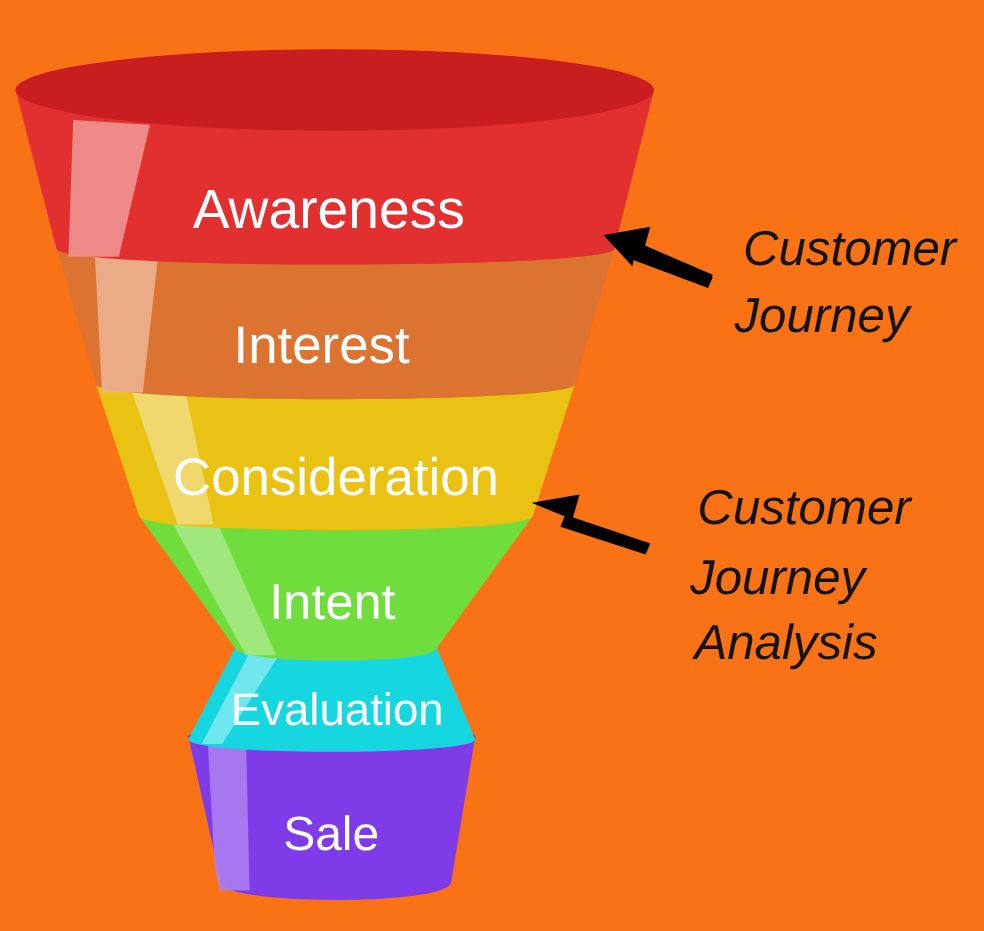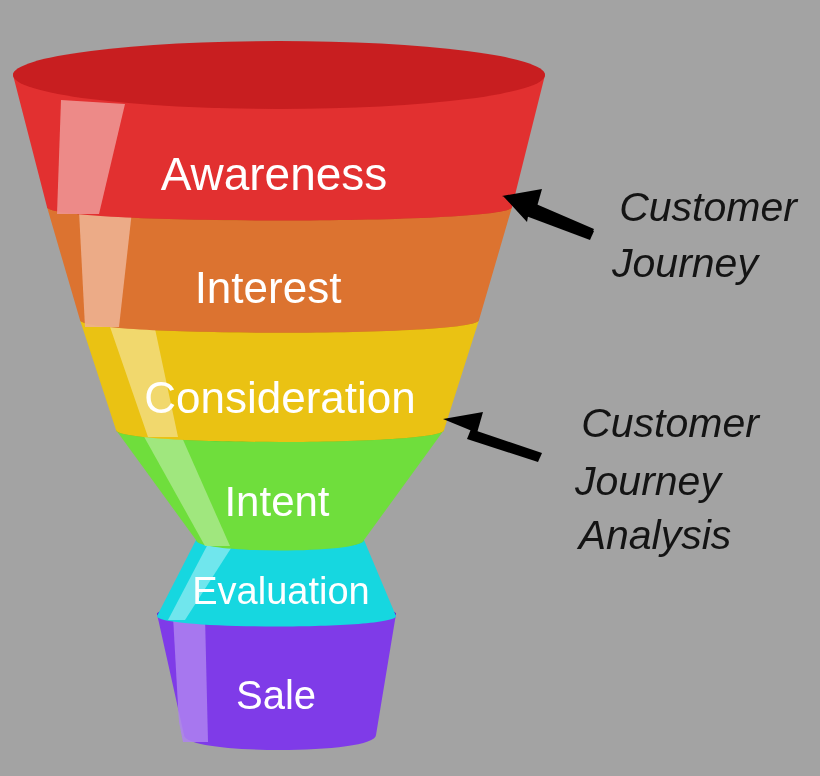--- a/index.html
+++ b/index.html
@@ -37,21 +37,21 @@
     font-family: "Liberation Sans", sans-serif;
     font-style: italic;
     font-size: 41px;
     fill: #141414;
     text-anchor: middle;
   }
 </style>
 </head>
 <body style="background: rgb(247, 247, 247);">
 
-<div id="canvas" style="background: #a3a3a3;">
+<div id="canvas" style="background: #f97316;">
 
   <svg class="layer" viewBox="0 0 820 776">
     <defs>
       <clipPath id="clip-sale">
         <path d="M157,612 L396,612 L376,747 L184,747 Z"></path>
       </clipPath>
       <clipPath id="clip-eval">
         <path d="M196,538 L364,538 L396,622 L157,622 Z"></path>
       </clipPath>
       <clipPath id="clip-intent">

